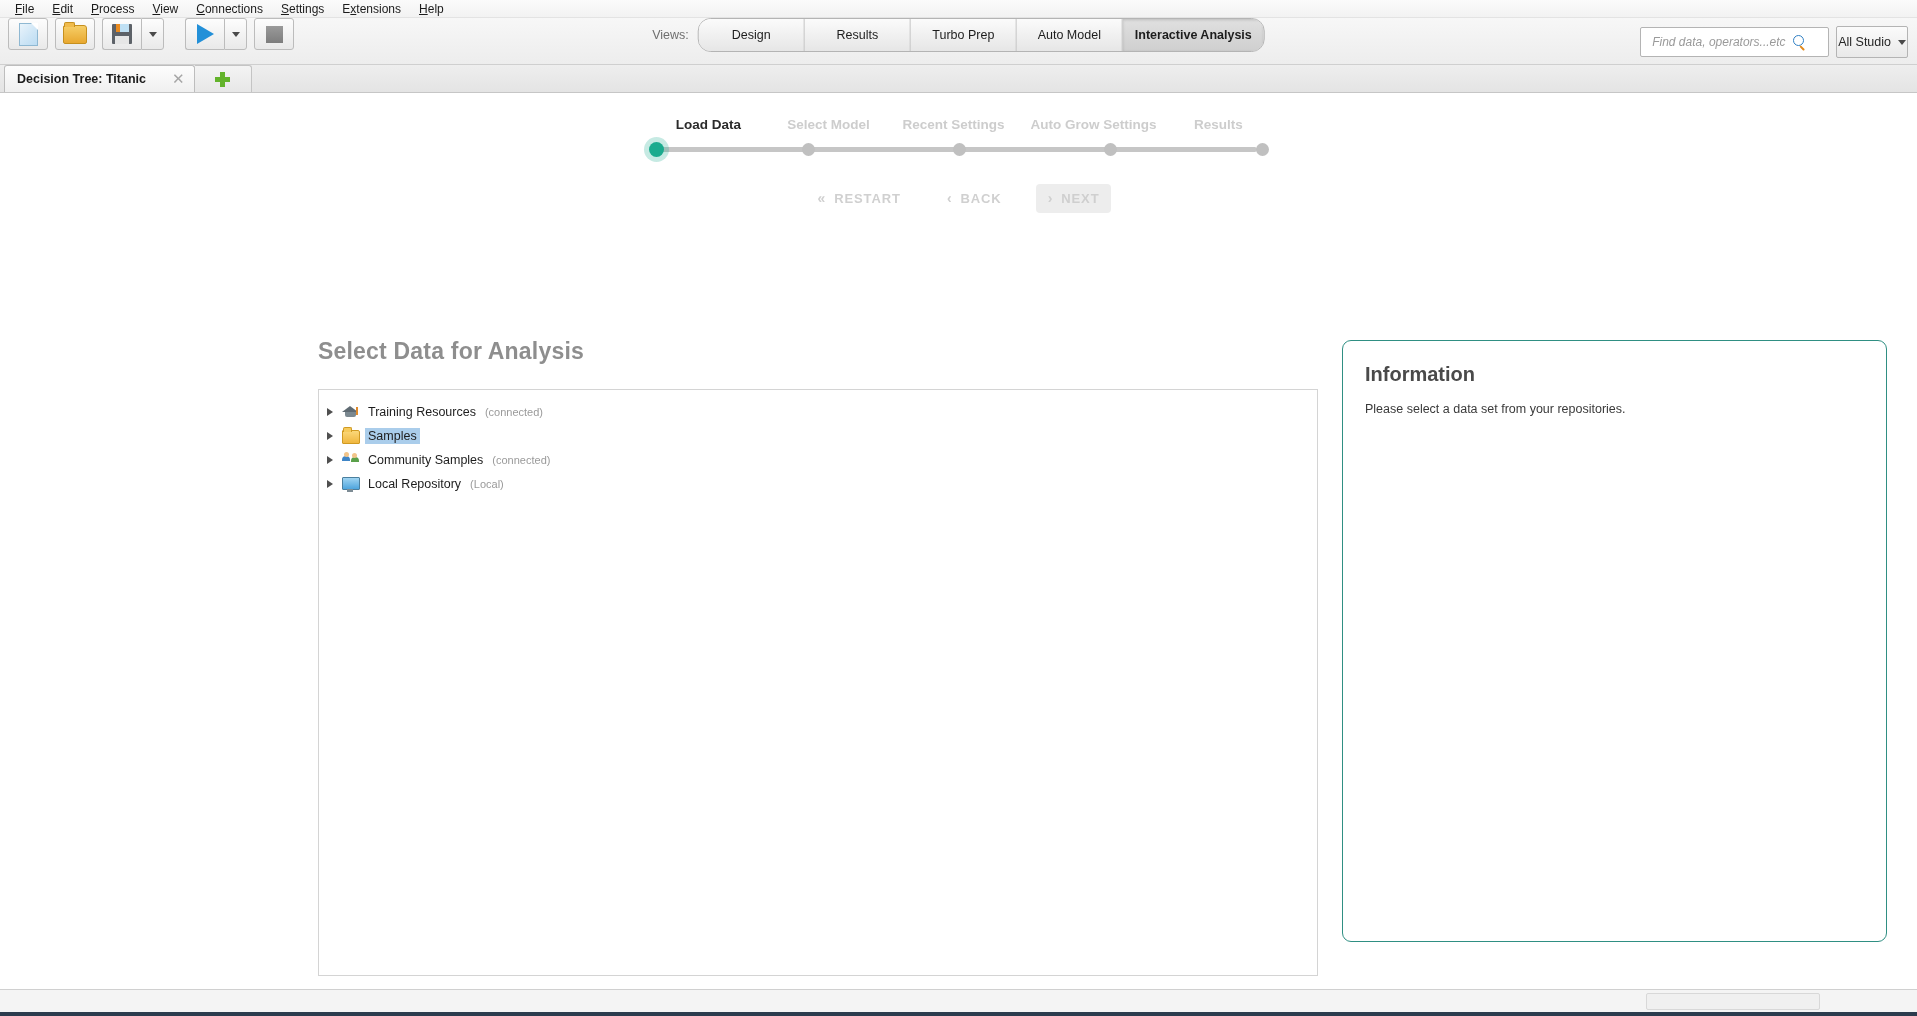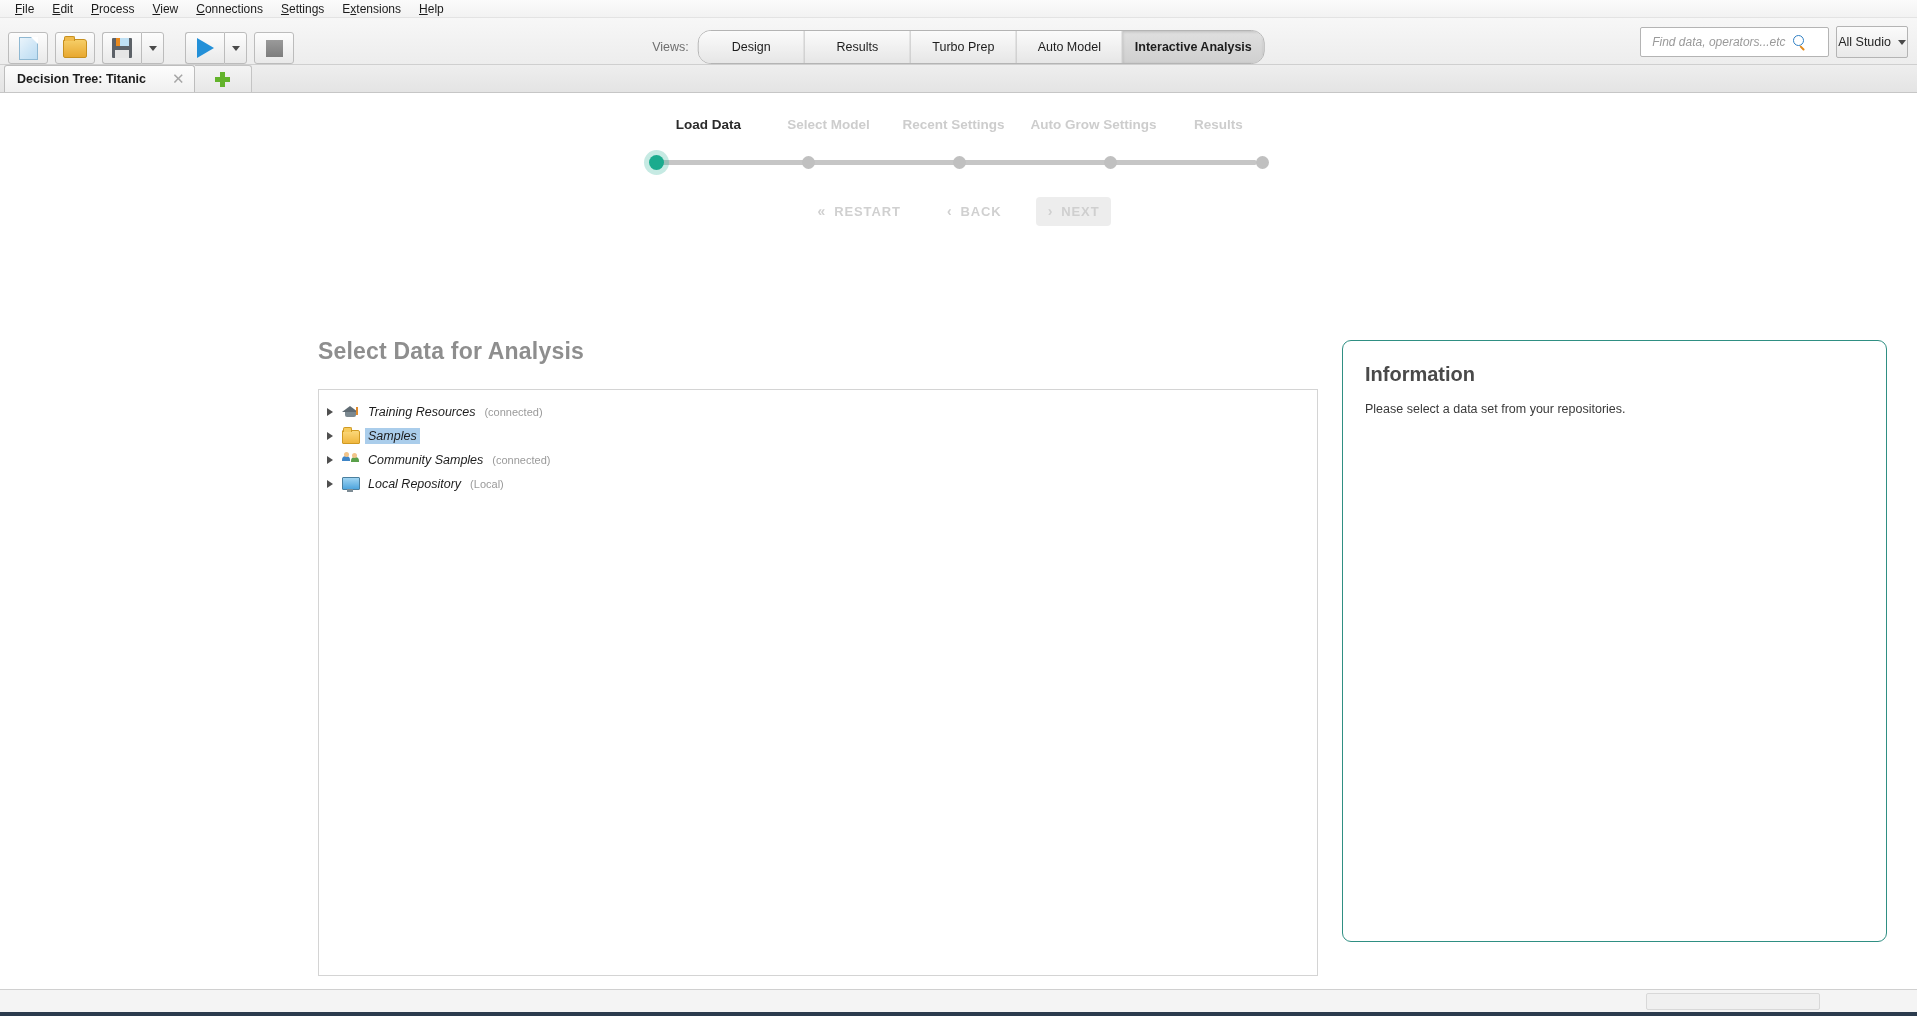--- a/index.html
+++ b/index.html
@@ -35,21 +35,21 @@
     cursor: default;
     white-space: nowrap;
   }
   .menu-item u { text-decoration: underline; }
 
   
   .toolbar {
     height: 46px;
     background: linear-gradient(#f7f7f7, #ededed);
     border-bottom: 1px solid #cfcfcf;
-    display: flex; align-items: flex-end;
+    display: flex; align-items: flex-start;
     padding: 0 8px;
     flex: 0 0 auto;
     position: relative;
   }
   .tb-group { display: flex; align-items: center; }
   .tb-btn {
     width: 38px; height: 30px;
     background: linear-gradient(#fdfdfd, #e9e9e9);
     border: 1px solid #bcbcbc;
     border-radius: 3px;
@@ -276,21 +276,21 @@
 
   
   .stepper {
     margin: 0 auto;
     width: 620px;
     padding-top: 24px;
   }
   .step-labels {
     display: flex; justify-content: space-between;
     font-size: 13.5px; font-weight: bold;
-    margin-bottom: 19px;
+    margin-bottom: 6px;
   }
   .step-label { color: #cdcdcd; white-space: nowrap; text-align: center; }
   .step-label.active { color: #2b2b2b; }
   .step-track {
     position: relative;
     height: 22px;
   }
   .step-line {
     position: absolute;
     top: 9px; left: 12px; right: 12px;
@@ -373,21 +373,21 @@
     cursor: pointer;
   }
   .tree-arrow {
     width: 0; height: 0;
     border-top: 4.5px solid transparent;
     border-bottom: 4.5px solid transparent;
     border-left: 6px solid #4f4f4f;
     margin-right: 9px; flex: 0 0 auto;
   }
   .tree-icon { width: 17px; height: 16px; margin-right: 6px; position: relative; flex: 0 0 auto; }
-  .tree-label { padding: 1px 3px; font-style: italic; }
+  .tree-label { padding: 1px 3px; }
   .tree-label.selected { background: #aacdeb; }
   .tree-sub { font-size: 11px; color: #9a9a9a; margin-left: 6px; }
 
   
   .ic-cap .cap-top {
     position: absolute; top: 2px; left: 0;
     width: 0; height: 0;
     border-left: 8.5px solid transparent;
     border-right: 8.5px solid transparent;
     border-bottom: 6px solid #5f6a72;

